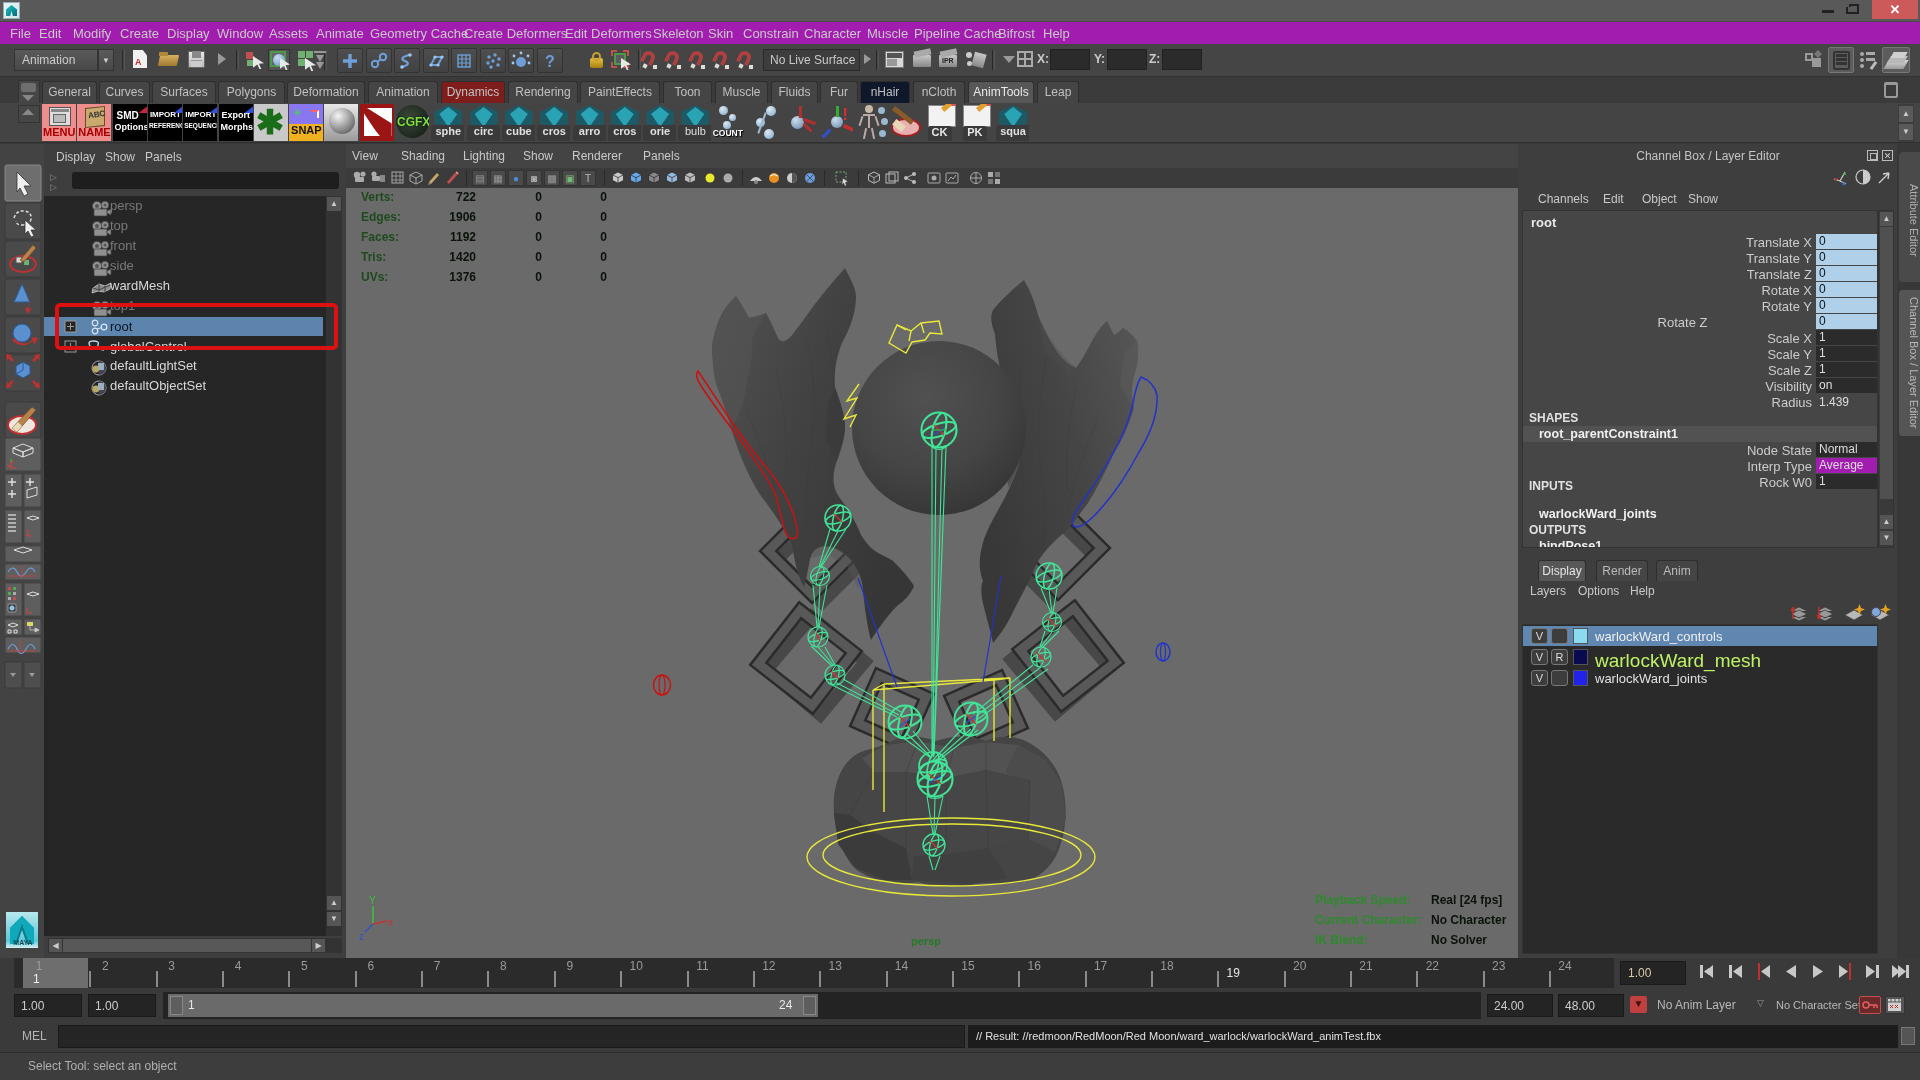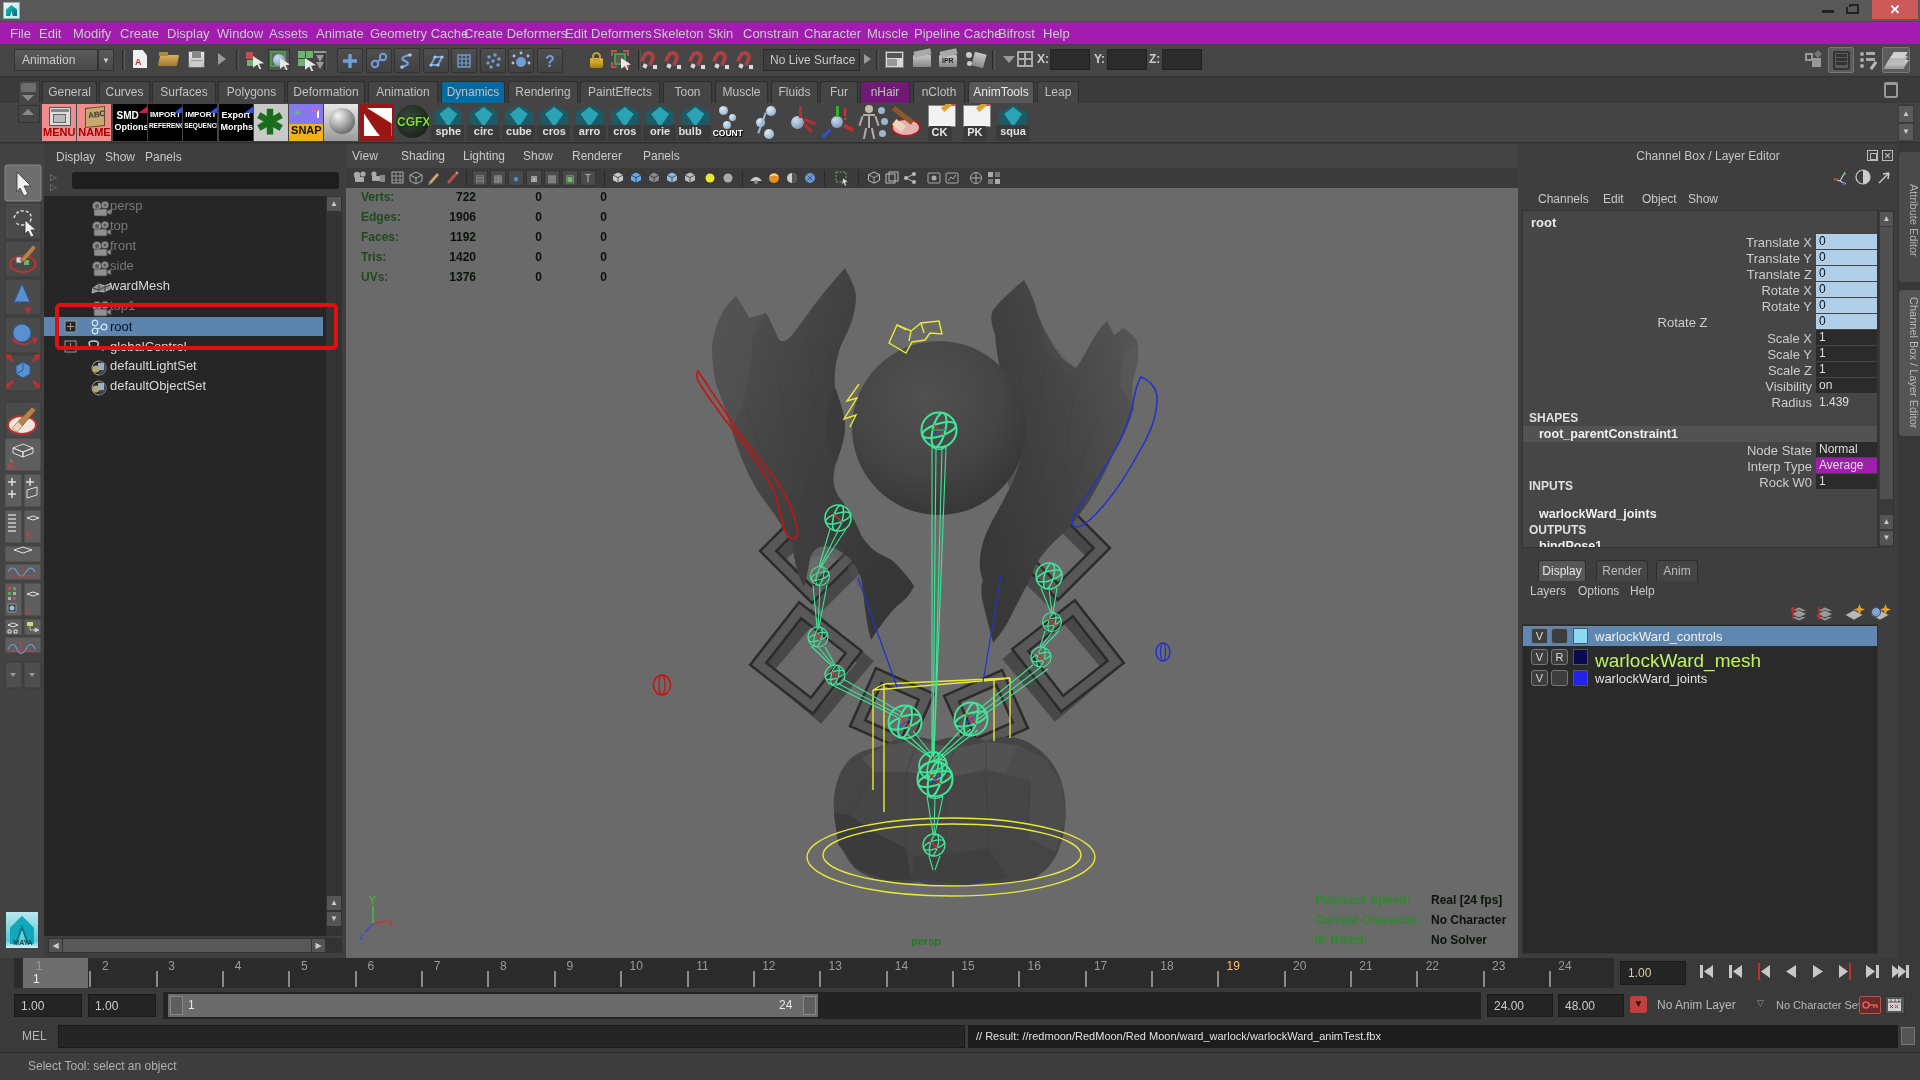--- a/index.html
+++ b/index.html
@@ -238,28 +238,28 @@
   <div class="abs" style="left:18px;top:2px;width:22px;height:40px;background:#464646;border:1px solid #333"></div>
   <div class="abs" style="left:21px;top:5px;width:15px;height:9px;background:#6e6e6e;border-radius:2px"></div>
   <div class="abs" style="left:22px;top:17px;width:0;height:0;border-left:6px solid transparent;border-right:6px solid transparent;border-top:6px solid #888"></div>
   <div class="abs" style="left:1884px;top:4px;width:14px;height:16px;border:2px solid #999;border-top:3px solid #999;border-radius:2px"></div>
 <div class="abs" style="left:42px;top:3px;width:55px;height:22px;background:#454545;border:1px solid #2e2e2e;border-bottom:none;border-radius:3px 3px 0 0;color:#c0c0c0;font-size:12px;text-align:center;line-height:21px">General</div>
       <div class="abs" style="left:99px;top:3px;width:51px;height:22px;background:#454545;border:1px solid #2e2e2e;border-bottom:none;border-radius:3px 3px 0 0;color:#c0c0c0;font-size:12px;text-align:center;line-height:21px">Curves</div>
       <div class="abs" style="left:152px;top:3px;width:64px;height:22px;background:#454545;border:1px solid #2e2e2e;border-bottom:none;border-radius:3px 3px 0 0;color:#c0c0c0;font-size:12px;text-align:center;line-height:21px">Surfaces</div>
       <div class="abs" style="left:218px;top:3px;width:67px;height:22px;background:#454545;border:1px solid #2e2e2e;border-bottom:none;border-radius:3px 3px 0 0;color:#c0c0c0;font-size:12px;text-align:center;line-height:21px">Polygons</div>
       <div class="abs" style="left:287px;top:3px;width:78px;height:22px;background:#454545;border:1px solid #2e2e2e;border-bottom:none;border-radius:3px 3px 0 0;color:#c0c0c0;font-size:12px;text-align:center;line-height:21px">Deformation</div>
       <div class="abs" style="left:368px;top:3px;width:70px;height:22px;background:#454545;border:1px solid #2e2e2e;border-bottom:none;border-radius:3px 3px 0 0;color:#c0c0c0;font-size:12px;text-align:center;line-height:21px">Animation</div>
-      <div class="abs" style="left:441px;top:3px;width:64px;height:22px;background:#0369a1;border:1px solid #2e2e2e;border-bottom:none;border-radius:3px 3px 0 0;color:#c0c0c0;font-size:12px;text-align:center;line-height:21px">Dynamics</div>
+      <div class="abs" style="left:441px;top:3px;width:64px;height:22px;background:#7f1d1d;border:1px solid #2e2e2e;border-bottom:none;border-radius:3px 3px 0 0;color:#c0c0c0;font-size:12px;text-align:center;line-height:21px">Dynamics</div>
       <div class="abs" style="left:508px;top:3px;width:70px;height:22px;background:#454545;border:1px solid #2e2e2e;border-bottom:none;border-radius:3px 3px 0 0;color:#c0c0c0;font-size:12px;text-align:center;line-height:21px">Rendering</div>
       <div class="abs" style="left:580px;top:3px;width:80px;height:22px;background:#454545;border:1px solid #2e2e2e;border-bottom:none;border-radius:3px 3px 0 0;color:#c0c0c0;font-size:12px;text-align:center;line-height:21px">PaintEffects</div>
       <div class="abs" style="left:663px;top:3px;width:49px;height:22px;background:#454545;border:1px solid #2e2e2e;border-bottom:none;border-radius:3px 3px 0 0;color:#c0c0c0;font-size:12px;text-align:center;line-height:21px">Toon</div>
       <div class="abs" style="left:715px;top:3px;width:53px;height:22px;background:#454545;border:1px solid #2e2e2e;border-bottom:none;border-radius:3px 3px 0 0;color:#c0c0c0;font-size:12px;text-align:center;line-height:21px">Muscle</div>
       <div class="abs" style="left:771px;top:3px;width:47px;height:22px;background:#454545;border:1px solid #2e2e2e;border-bottom:none;border-radius:3px 3px 0 0;color:#c0c0c0;font-size:12px;text-align:center;line-height:21px">Fluids</div>
       <div class="abs" style="left:820px;top:3px;width:38px;height:22px;background:#454545;border:1px solid #2e2e2e;border-bottom:none;border-radius:3px 3px 0 0;color:#c0c0c0;font-size:12px;text-align:center;line-height:21px">Fur</div>
-      <div class="abs" style="left:860px;top:3px;width:50px;height:22px;background:#701a75;border:1px solid #2e2e2e;border-bottom:none;border-radius:3px 3px 0 0;color:#c0c0c0;font-size:12px;text-align:center;line-height:21px">nHair</div>
+      <div class="abs" style="left:860px;top:3px;width:50px;height:22px;background:#0f172a;border:1px solid #2e2e2e;border-bottom:none;border-radius:3px 3px 0 0;color:#c0c0c0;font-size:12px;text-align:center;line-height:21px">nHair</div>
       <div class="abs" style="left:913px;top:3px;width:52px;height:22px;background:#454545;border:1px solid #2e2e2e;border-bottom:none;border-radius:3px 3px 0 0;color:#c0c0c0;font-size:12px;text-align:center;line-height:21px">nCloth</div>
       <div class="abs" style="left:968px;top:3px;width:66px;height:22px;background:#575757;border:1px solid #2e2e2e;border-bottom:none;border-radius:3px 3px 0 0;color:#e8e8e8;font-size:12px;text-align:center;line-height:21px">AnimTools</div>
       <div class="abs" style="left:1037px;top:3px;width:42px;height:22px;background:#454545;border:1px solid #2e2e2e;border-bottom:none;border-radius:3px 3px 0 0;color:#c0c0c0;font-size:12px;text-align:center;line-height:21px">Leap</div>
     </div>
 
 <div class="abs" id="shelf" style="left:0;top:103px;width:1920px;height:40px;background:#444;border-bottom:1px solid #2f2f2f">
   <div class="abs" style="left:18px;top:2px;width:22px;height:18px;background:#464646;border:1px solid #333"></div>
   <div class="abs" style="left:22px;top:6px;width:0;height:0;border-left:6px solid transparent;border-right:6px solid transparent;border-bottom:6px solid #888"></div>
   <div class="abs" style="left:1898px;top:1px;width:16px;height:38px;background:#3c3c3c">
    <div class="abs" style="left:1px;top:2px;width:14px;height:16px;background:#5a5a5a;color:#ccc;font-size:8px;text-align:center;line-height:16px">▲</div>
@@ -358,21 +358,21 @@
         <div class="abs" style="left:1px;top:21px;width:34px;height:16px;background:#3a3a3a;border-radius:3px;color:#e0e0e0;font-size:11px;font-weight:bold;text-align:center">cros</div>
       </div>
       <div class="abs" style="left:642.0999999999999px;top:1px;width:34px;height:37px;overflow:hidden">
         <div class="abs" style="left:4px;top:1px;width:28px;height:24px;background:#1d5a66;clip-path:polygon(50% 0,100% 28%,100% 78%,50% 100%,0 78%,0 28%)"></div>
         <div class="abs" style="left:9px;top:3px;width:18px;height:20px;background:#2aa3b5;clip-path:polygon(50% 0,100% 35%,50% 100%,0 35%)"></div>
         <div class="abs" style="left:1px;top:21px;width:34px;height:16px;background:#3a3a3a;border-radius:3px;color:#e0e0e0;font-size:11px;font-weight:bold;text-align:center">orie</div>
       </div>
       <div class="abs" style="left:677.3999999999999px;top:1px;width:34px;height:37px;overflow:hidden">
         <div class="abs" style="left:4px;top:1px;width:28px;height:24px;background:#1d5a66;clip-path:polygon(50% 0,100% 28%,100% 78%,50% 100%,0 78%,0 28%)"></div>
         <div class="abs" style="left:9px;top:3px;width:18px;height:20px;background:#2aa3b5;clip-path:polygon(50% 0,100% 35%,50% 100%,0 35%)"></div>
-        <div class="abs" style="left:1px;top:21px;width:34px;height:16px;background:#3a3a3a;border-radius:3px;color:#e0e0e0;font-size:11px;font-weight:bold;text-align:left">bulb</div>
+        <div class="abs" style="left:1px;top:21px;width:34px;height:16px;background:#3a3a3a;border-radius:3px;color:#e0e0e0;font-size:11px;font-weight:normal;text-align:center">bulb</div>
       </div>
       <div class="abs" style="left:712.6999999999998px;top:1px;width:34px;height:37px;overflow:hidden">
         <div class="abs" style="left:6px;top:2px;width:9px;height:9px;border-radius:50%;background:radial-gradient(circle at 35% 30%,#dce8f2,#7fa8c8)"></div>
         <div class="abs" style="left:16px;top:10px;width:7px;height:7px;border-radius:50%;background:radial-gradient(circle at 35% 30%,#dce8f2,#7fa8c8)"></div>
         <div class="abs" style="left:10px;top:17px;width:8px;height:8px;border-radius:50%;background:radial-gradient(circle at 35% 30%,#dce8f2,#7fa8c8)"></div>
         <div class="abs" style="left:0px;top:24px;color:#fff;font-size:8.5px;font-weight:bold;text-shadow:1px 1px 1px #000">COUNT</div>
       </div>
       <div class="abs" style="left:747.9999999999998px;top:1px;width:34px;height:37px;overflow:hidden">
         <div class="abs" style="left:18px;top:2px;width:10px;height:10px;border-radius:50%;background:radial-gradient(circle at 35% 30%,#dce8f2,#7fa8c8)"></div>
         <div class="abs" style="left:8px;top:14px;width:9px;height:9px;border-radius:50%;background:radial-gradient(circle at 35% 30%,#dce8f2,#7fa8c8)"></div>
@@ -1178,21 +1178,21 @@
       <div class="abs" style="left:889.55px;top:1px;width:24px;text-align:center;color:#9a9a9a;font-size:12px">14</div>
       <div class="abs" style="left:951.8999999999999px;top:13px;width:2px;height:16px;background:#8a8a8a"></div>
       <div class="abs" style="left:955.8999999999999px;top:1px;width:24px;text-align:center;color:#9a9a9a;font-size:12px">15</div>
       <div class="abs" style="left:1018.2499999999999px;top:13px;width:2px;height:16px;background:#8a8a8a"></div>
       <div class="abs" style="left:1022.25px;top:1px;width:24px;text-align:center;color:#9a9a9a;font-size:12px">16</div>
       <div class="abs" style="left:1084.6px;top:13px;width:2px;height:16px;background:#8a8a8a"></div>
       <div class="abs" style="left:1088.6px;top:1px;width:24px;text-align:center;color:#9a9a9a;font-size:12px">17</div>
       <div class="abs" style="left:1150.9499999999998px;top:13px;width:2px;height:16px;background:#8a8a8a"></div>
       <div class="abs" style="left:1154.9499999999998px;top:1px;width:24px;text-align:center;color:#9a9a9a;font-size:12px">18</div>
       <div class="abs" style="left:1217.3px;top:13px;width:2px;height:16px;background:#8a8a8a"></div>
-      <div class="abs" style="left:1221.3px;top:1px;width:24px;text-align:center;color:#fdba74;font-size:12px">19</div>
+      <div class="abs" style="left:1221.3px;top:8px;width:24px;text-align:center;color:#e5e5e5;font-size:12px">19</div>
       <div class="abs" style="left:1283.6499999999999px;top:13px;width:2px;height:16px;background:#8a8a8a"></div>
       <div class="abs" style="left:1287.6499999999999px;top:1px;width:24px;text-align:center;color:#9a9a9a;font-size:12px">20</div>
       <div class="abs" style="left:1350px;top:13px;width:2px;height:16px;background:#8a8a8a"></div>
       <div class="abs" style="left:1354px;top:1px;width:24px;text-align:center;color:#9a9a9a;font-size:12px">21</div>
       <div class="abs" style="left:1416.35px;top:13px;width:2px;height:16px;background:#8a8a8a"></div>
       <div class="abs" style="left:1420.35px;top:1px;width:24px;text-align:center;color:#9a9a9a;font-size:12px">22</div>
       <div class="abs" style="left:1482.6999999999998px;top:13px;width:2px;height:16px;background:#8a8a8a"></div>
       <div class="abs" style="left:1486.6999999999998px;top:1px;width:24px;text-align:center;color:#9a9a9a;font-size:12px">23</div>
       <div class="abs" style="left:1549.05px;top:13px;width:2px;height:16px;background:#8a8a8a"></div>
       <div class="abs" style="left:1553.05px;top:1px;width:24px;text-align:center;color:#9a9a9a;font-size:12px">24</div>

